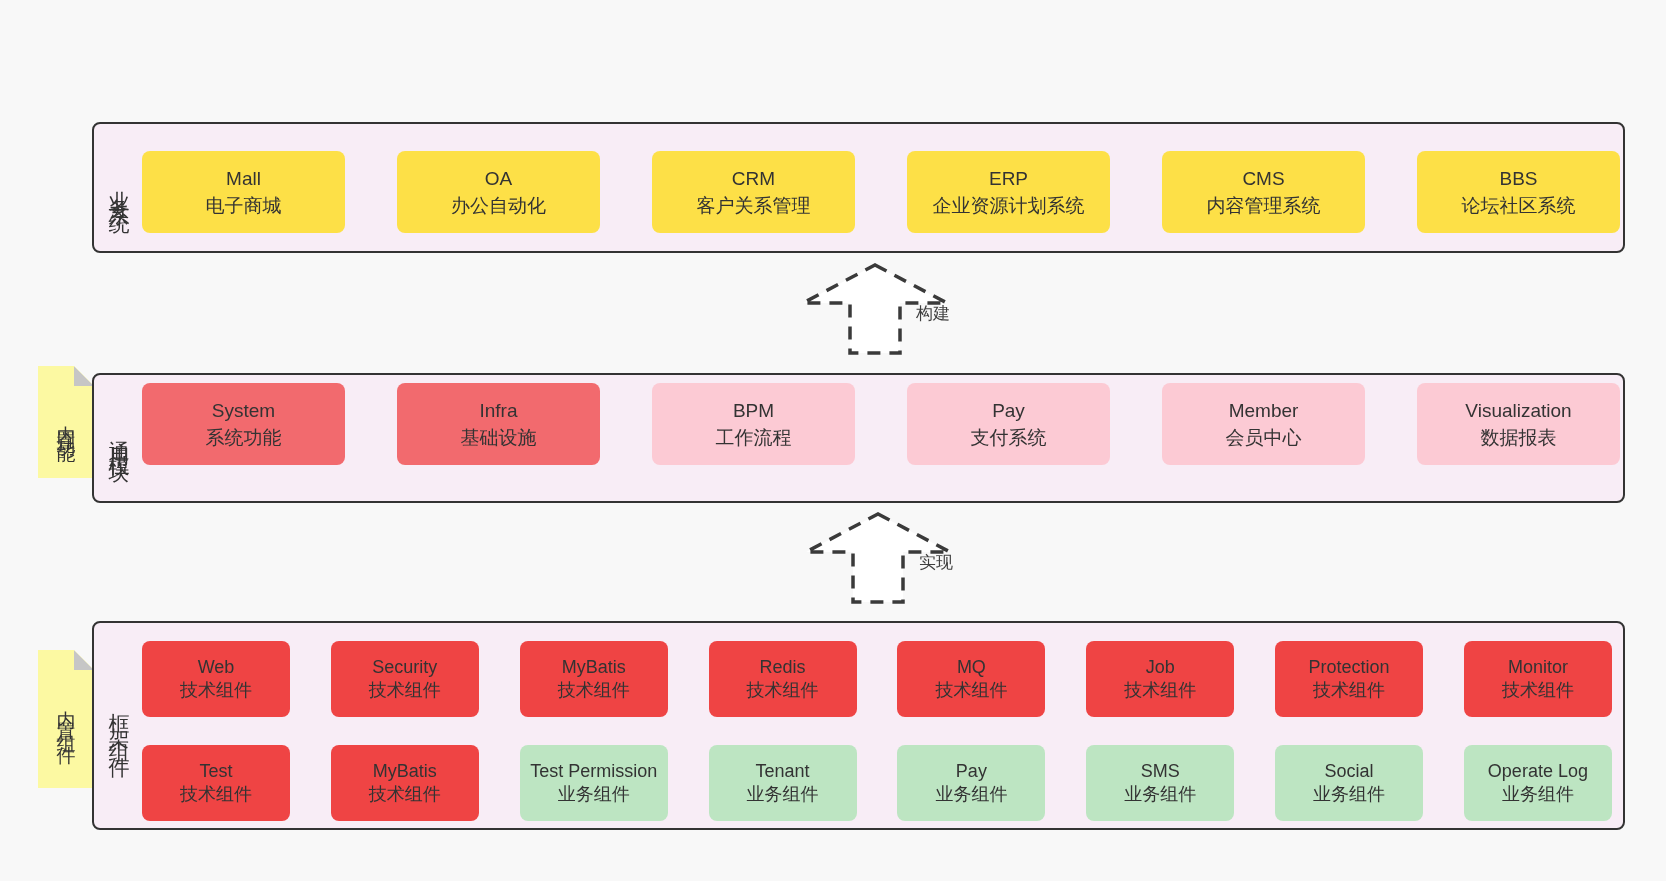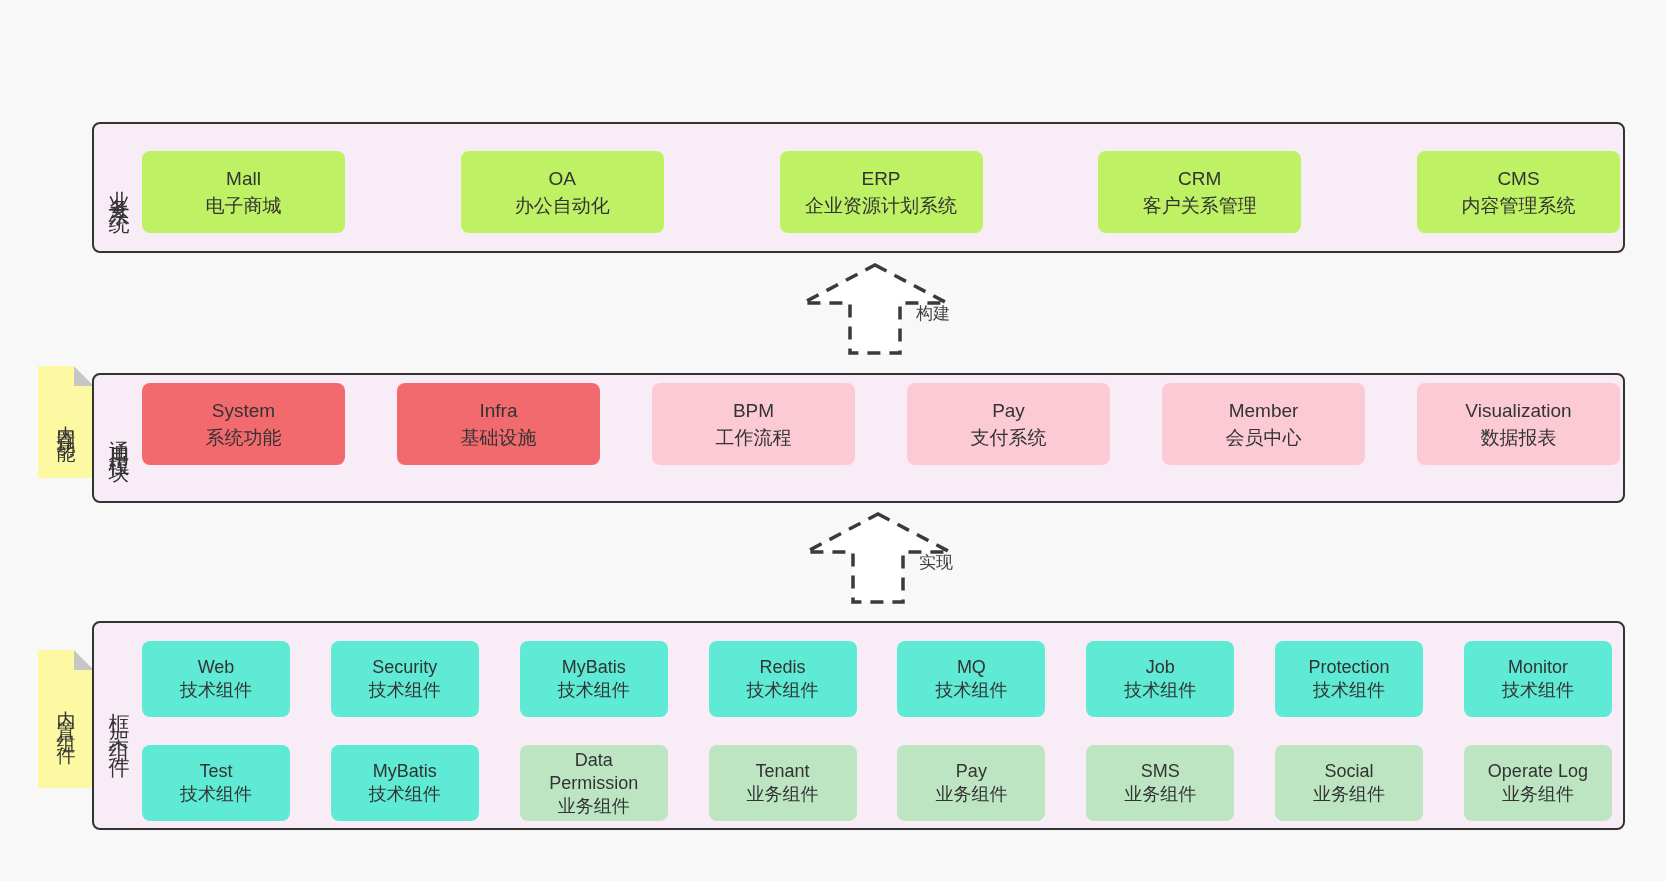--- a/index.html
+++ b/index.html
@@ -87,24 +87,24 @@
     align-items:center;
     justify-content:center;
     border-radius:8px;
     text-align:center;
     padding:2px 8px;
   }
   .row-wide  .box { width:203px; font-size:19px; line-height:27px; }
   .row-dense .box { width:148px; font-size:18px; line-height:23px; }
   .box span { display:block; }
 
-  .blue       { background:#bef264; }
+  .blue       { background:#fde047; }
   .red        { background:#f26a6e; }
   .pink       { background:#fccad4; }
-  .green      { background:#5eead4;text-align:center; }
+  .green      { background:#ef4444;text-align:center; }
   .lightgreen { background:#bde5c2; }
 
   
   .arrow {
     position:absolute;
     width:150px; height:94px;
     z-index:3;
   }
   #arrow-build     { left:800px; top:262px; }
   #arrow-implement { left:803px; top:511px; }
@@ -136,30 +136,34 @@
     <div class="row row-wide">
       <div class="box blue">
         <span>Mall</span>
         <span>电子商城</span>
       </div>
       <div class="box blue">
         <span>OA</span>
         <span>办公自动化</span>
       </div>
       <div class="box blue">
+        <span>CRM</span>
+        <span>客户关系管理</span>
+      </div>
+      <div class="box blue">
         <span>ERP</span>
         <span>企业资源计划系统</span>
       </div>
       <div class="box blue">
-        <span>CRM</span>
-        <span>客户关系管理</span>
-      </div>
-      <div class="box blue">
         <span>CMS</span>
         <span>内容管理系统</span>
+      </div>
+      <div class="box blue">
+        <span>BBS</span>
+        <span>论坛社区系统</span>
       </div>
     </div>
   </section>
 
   <div class="arrow" id="arrow-build">
     <svg viewBox="0 0 150 94">
       <polygon points="75,3 147,41 100,41 100,91 50,91 50,41 3,41" fill="#ffffff" stroke="#3a3a3a" stroke-width="3.5" stroke-dasharray="13 9" stroke-linejoin="miter"></polygon>
     </svg>
     <span class="arrow-label">构建</span>
   </div>
@@ -240,21 +244,21 @@
     <div class="row row-dense" id="comp-row-2">
       <div class="box green">
         <span>Test</span>
         <span>技术组件</span>
       </div>
       <div class="box green">
         <span>MyBatis</span>
         <span>技术组件</span>
       </div>
       <div class="box lightgreen">
-        <span>Data Permission</span>
+        <span>Test Permission</span>
         <span>业务组件</span>
       </div>
       <div class="box lightgreen">
         <span>Tenant</span>
         <span>业务组件</span>
       </div>
       <div class="box lightgreen">
         <span>Pay</span>
         <span>业务组件</span>
       </div>

